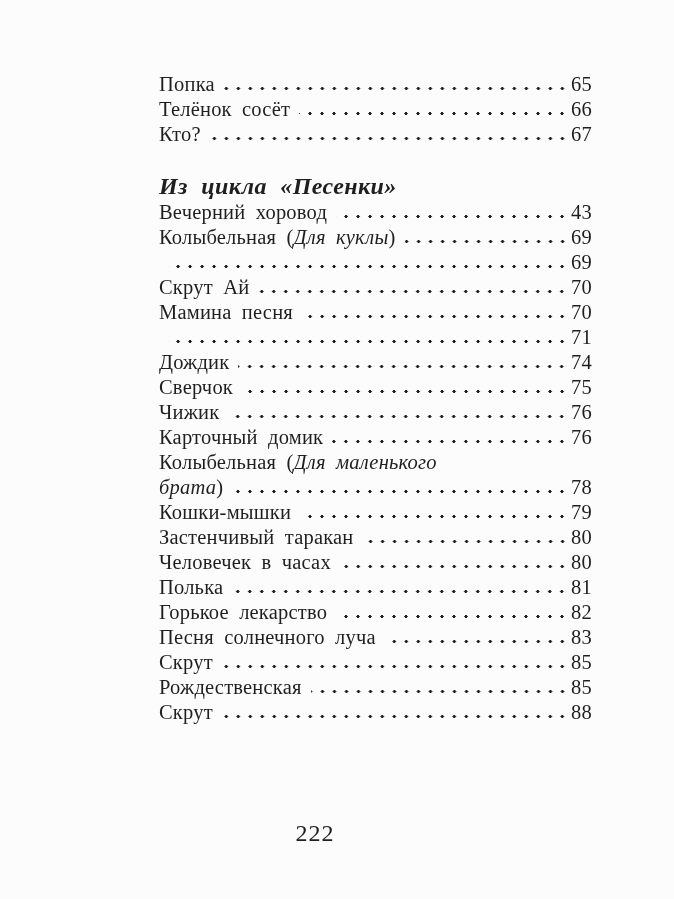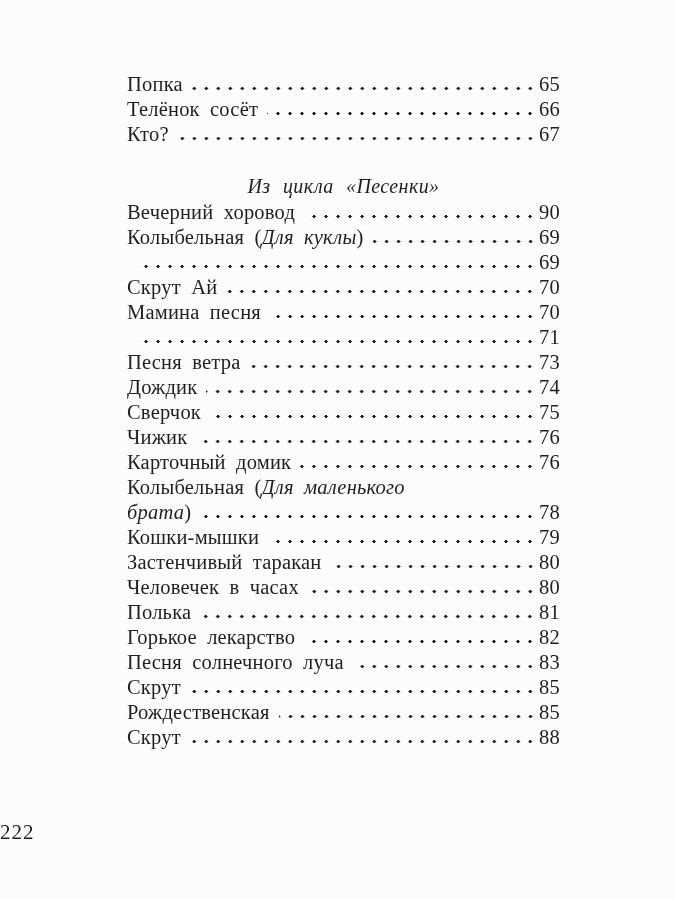--- a/index.html
+++ b/index.html
@@ -4,21 +4,21 @@
 <style>
   html, body { margin: 0; padding: 0; }
   body {
     width: 674px; height: 899px;
     background: #fcfcfc;
     color: #1f1f1f;
     font-family: "Liberation Serif", "DejaVu Serif", serif;
     position: relative;
     overflow: hidden;
   }
-  .page { position: absolute; inset: 0; }
+  .page { position: absolute; inset: 0; margin-left: 32px; }
   .toc {
     position: absolute;
     left: 127px; top: 72px;
     width: 433px;
   }
   .row {
     display: flex;
     align-items: baseline;
     font-size: 20.5px;
     line-height: 25px;
@@ -33,36 +33,35 @@
     min-width: 12px;
     height: 5px;
     margin-left: 9px;
     background-image: radial-gradient(circle, #1d1d1d 1.45px, rgba(0,0,0,0) 1.7px);
     background-size: 12px 5px;
     background-repeat: repeat-x;
     background-position: right 3px bottom 0;
   }
   .pg { flex: 0 0 auto; }
   .heading {
-    font-weight: normal;
+    font-weight: bold;
     font-style: italic;
-    font-size: 20px;
+    font-size: 24px;
     line-height: 26px;
-    text-align: center;
     letter-spacing: 0.4px;
     word-spacing: 7px;
     margin-top: 26px;
     margin-bottom: 1px;
   }
   .footer {
     position: absolute;
     top: 820px; left: 0;
     width: 566px;
-    text-align: left;
-    font-size: 21px;
+    text-align: center;
+    font-size: 24px;
     letter-spacing: 1px;
   }
 </style>
 </head>
 <body>
 
 <div class="page">
   <div class="toc">
     <div id="toc-top">
         <div class="row">
@@ -79,21 +78,21 @@
           <span class="t"><span class="pre">Кто?</span></span>
           <span class="leader"></span>
           <span class="pg">67</span>
         </div>
       </div>
     <div class="heading">Из цикла «Песенки»</div>
     <div id="toc-main">
         <div class="row">
           <span class="t"><span class="pre">Вечерний хоровод</span></span>
           <span class="leader"></span>
-          <span class="pg">90</span>
+          <span class="pg">43</span>
         </div>
         <div class="row">
           <span class="t"><span class="pre">Колыбельная (</span><span class="it">Для куклы</span><span class="pre">)</span></span>
           <span class="leader"></span>
           <span class="pg">69</span>
         </div>
         <div class="row">
           <span class="leader"></span>
           <span class="pg">69</span>
         </div>
@@ -103,25 +102,20 @@
           <span class="pg">70</span>
         </div>
         <div class="row">
           <span class="t"><span class="pre">Мамина песня</span></span>
           <span class="leader"></span>
           <span class="pg">70</span>
         </div>
         <div class="row">
           <span class="leader"></span>
           <span class="pg">71</span>
-        </div>
-        <div class="row">
-          <span class="t"><span class="pre">Песня ветра</span></span>
-          <span class="leader"></span>
-          <span class="pg">73</span>
         </div>
         <div class="row">
           <span class="t"><span class="pre">Дождик</span></span>
           <span class="leader"></span>
           <span class="pg">74</span>
         </div>
         <div class="row">
           <span class="t"><span class="pre">Сверчок</span></span>
           <span class="leader"></span>
           <span class="pg">75</span>

